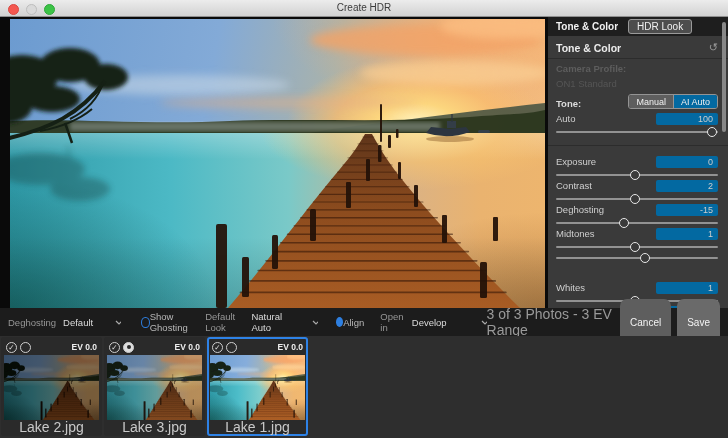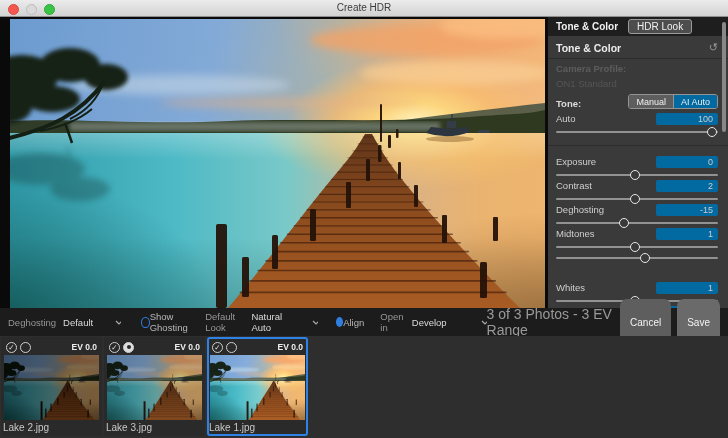--- a/index.html
+++ b/index.html
@@ -88,21 +88,21 @@
   .ci{width:9px;height:9px;border:1px solid #cfcfcf;border-radius:50%;display:flex;align-items:center;justify-content:center;margin-right:3px;flex:none;}
   .ci.check{font-size:7.5px;color:#e3e3e3;line-height:9px;}
   .ci.base{background:#dedede;}
   .ci.base .bdot{width:4px;height:4px;background:#2a2a2a;border-radius:50%;}
   .ev{margin-left:auto;font-size:8.5px;font-weight:bold;color:#ededed;}
   .cimg{width:95px;height:65px;overflow:hidden;position:relative;background:#111;margin:1px auto 0 auto;}
   .cimg .scene{transform:scale(0.1776,0.225);transform-origin:0 0;left:0;top:0;}
   .cell.f1 .cimg{filter:brightness(.52) saturate(.9) contrast(1.05);}
   .cell.f2 .cimg{filter:brightness(.78) saturate(.95);}
   .cell.f3 .cimg{filter:brightness(1.02);}
-  .cname{height:14px;font-size:10px;color:#c9c9c9;line-height:15px;}
+  .cname{height:14px;text-align:center;font-size:14px;color:#c9c9c9;line-height:15px;}
 </style>
 </head>
 <body>
 
 <div class="titlebar">
   <div class="lights">
     <span class="light l-close"></span>
     <span class="light l-min"></span>
     <span class="light l-zoom"></span>
   </div>

